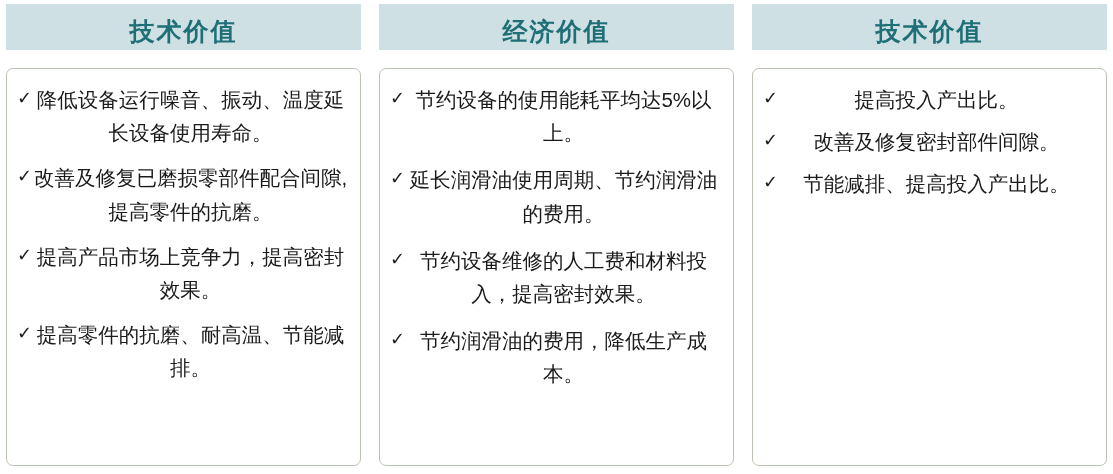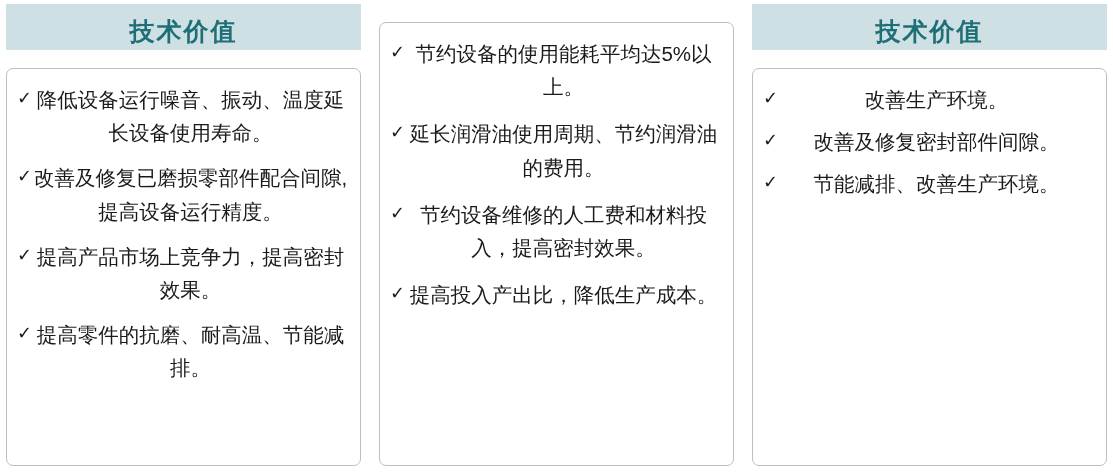--- a/index.html
+++ b/index.html
@@ -101,72 +101,75 @@
       <span class="col-header-text">技术价值</span>
     </div>
     <div class="col-body">
       <ul class="bullet-list">
         <li class="bullet-item">
           <span class="check-icon">✓</span>
           <span class="bullet-text">降低设备运行噪音、振动、温度延长设备使用寿命。</span>
         </li>
         <li class="bullet-item">
           <span class="check-icon">✓</span>
-          <span class="bullet-text">改善及修复已磨损零部件配合间隙,提高设备运行精度。</span>
+          <span class="bullet-text">改善及修复已磨损零部件配合间隙,提高零件的抗磨。</span>
         </li>
         <li class="bullet-item">
           <span class="check-icon">✓</span>
           <span class="bullet-text">提高产品市场上竞争力，提高密封效果。</span>
         </li>
         <li class="bullet-item">
           <span class="check-icon">✓</span>
           <span class="bullet-text">提高零件的抗磨、耐高温、节能减排。</span>
         </li>
       </ul>
     </div>
   </div>
 
   <div class="column col-2">
+    <div class="col-header">
+      <span class="col-header-text">经济价值</span>
+    </div>
     <div class="col-body">
       <ul class="bullet-list">
         <li class="bullet-item">
           <span class="check-icon">✓</span>
           <span class="bullet-text">节约设备的使用能耗平均达5%以上。</span>
         </li>
         <li class="bullet-item">
           <span class="check-icon">✓</span>
           <span class="bullet-text">延长润滑油使用周期、节约润滑油的费用。</span>
         </li>
         <li class="bullet-item">
           <span class="check-icon">✓</span>
           <span class="bullet-text">节约设备维修的人工费和材料投入，提高密封效果。</span>
         </li>
         <li class="bullet-item">
           <span class="check-icon">✓</span>
-          <span class="bullet-text">提高投入产出比，降低生产成本。</span>
+          <span class="bullet-text">节约润滑油的费用，降低生产成本。</span>
         </li>
       </ul>
     </div>
   </div>
 
   <div class="column col-3">
     <div class="col-header">
       <span class="col-header-text">技术价值</span>
     </div>
     <div class="col-body">
       <ul class="bullet-list">
         <li class="bullet-item">
           <span class="check-icon">✓</span>
-          <span class="bullet-text">改善生产环境。</span>
+          <span class="bullet-text">提高投入产出比。</span>
         </li>
         <li class="bullet-item">
           <span class="check-icon">✓</span>
           <span class="bullet-text">改善及修复密封部件间隙。</span>
         </li>
         <li class="bullet-item">
           <span class="check-icon">✓</span>
-          <span class="bullet-text">节能减排、改善生产环境。</span>
+          <span class="bullet-text">节能减排、提高投入产出比。</span>
         </li>
       </ul>
     </div>
   </div>
 
 </div>
 
 </body></html>

